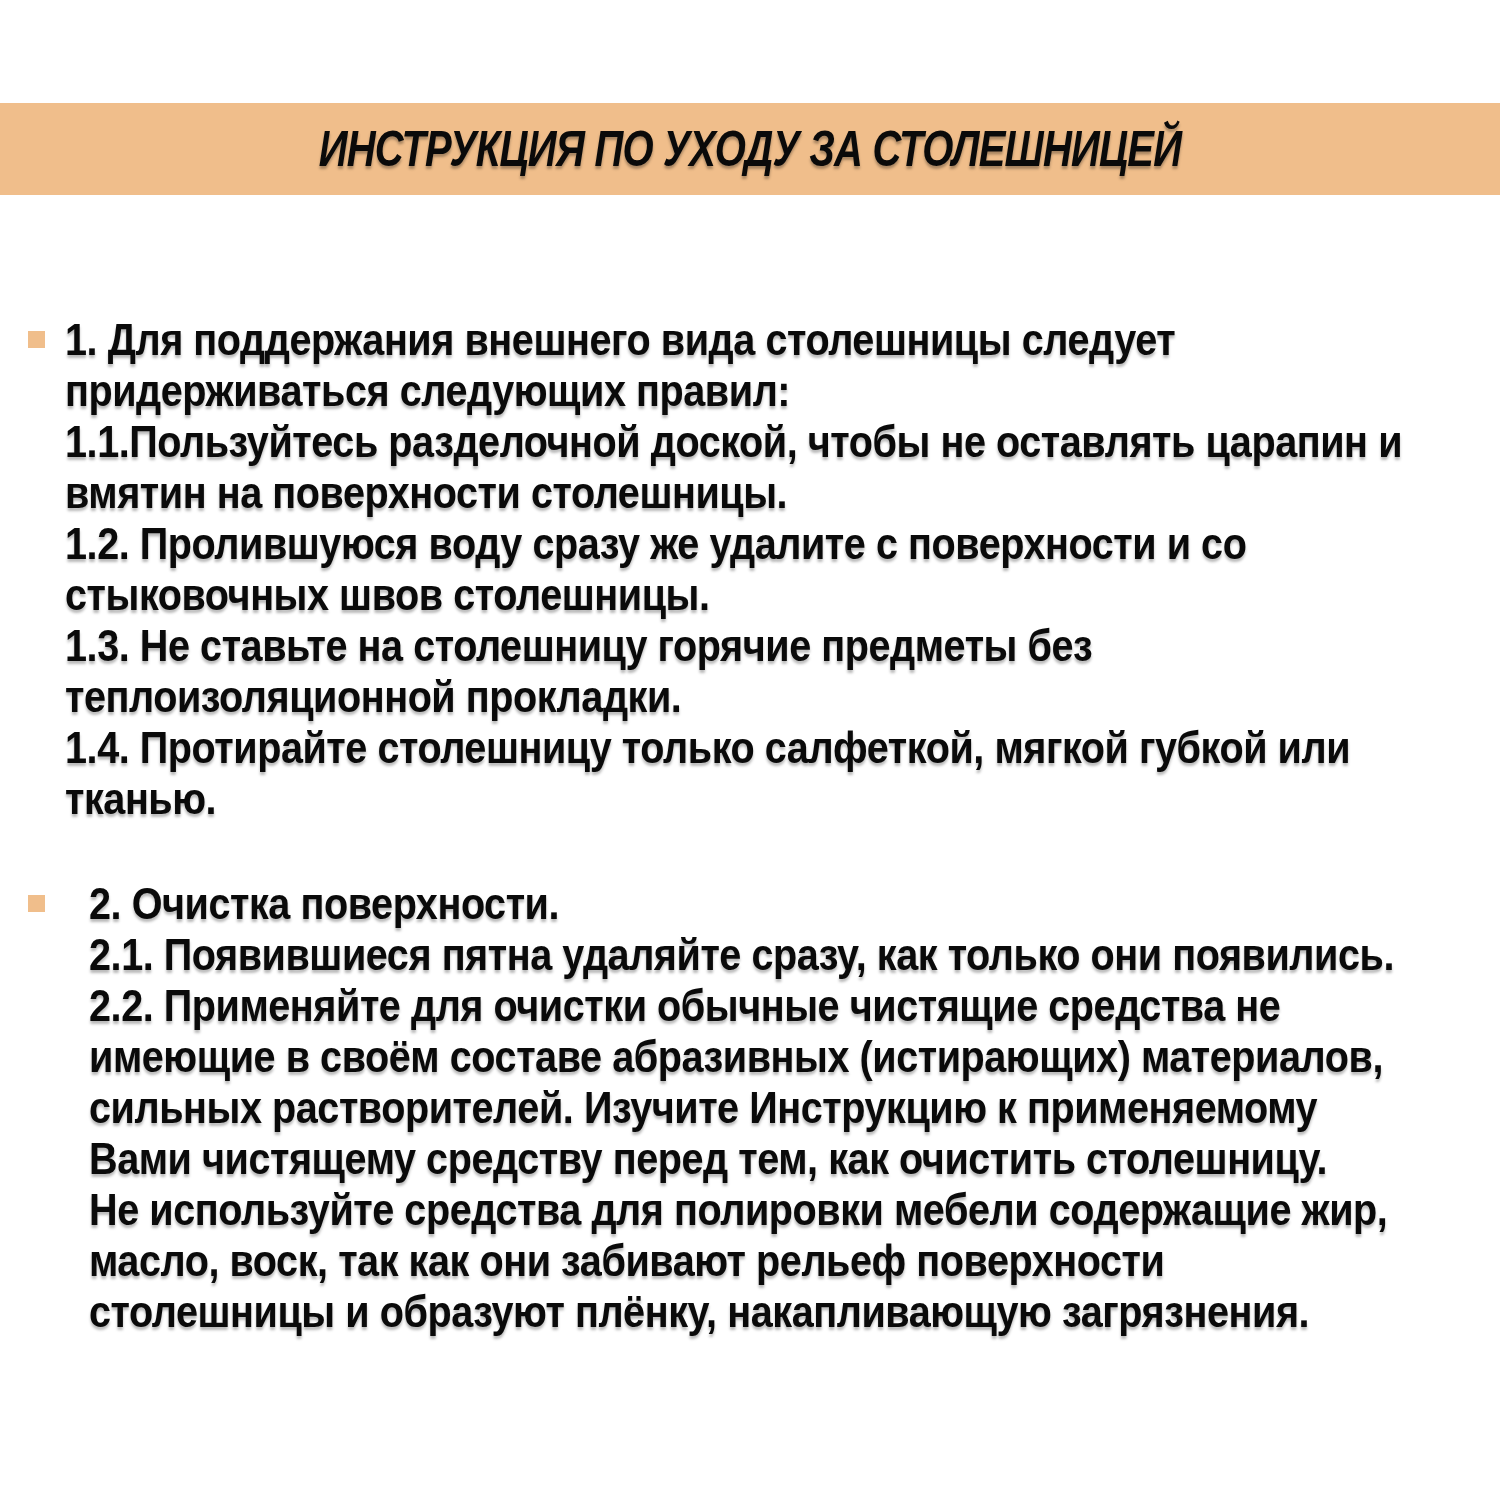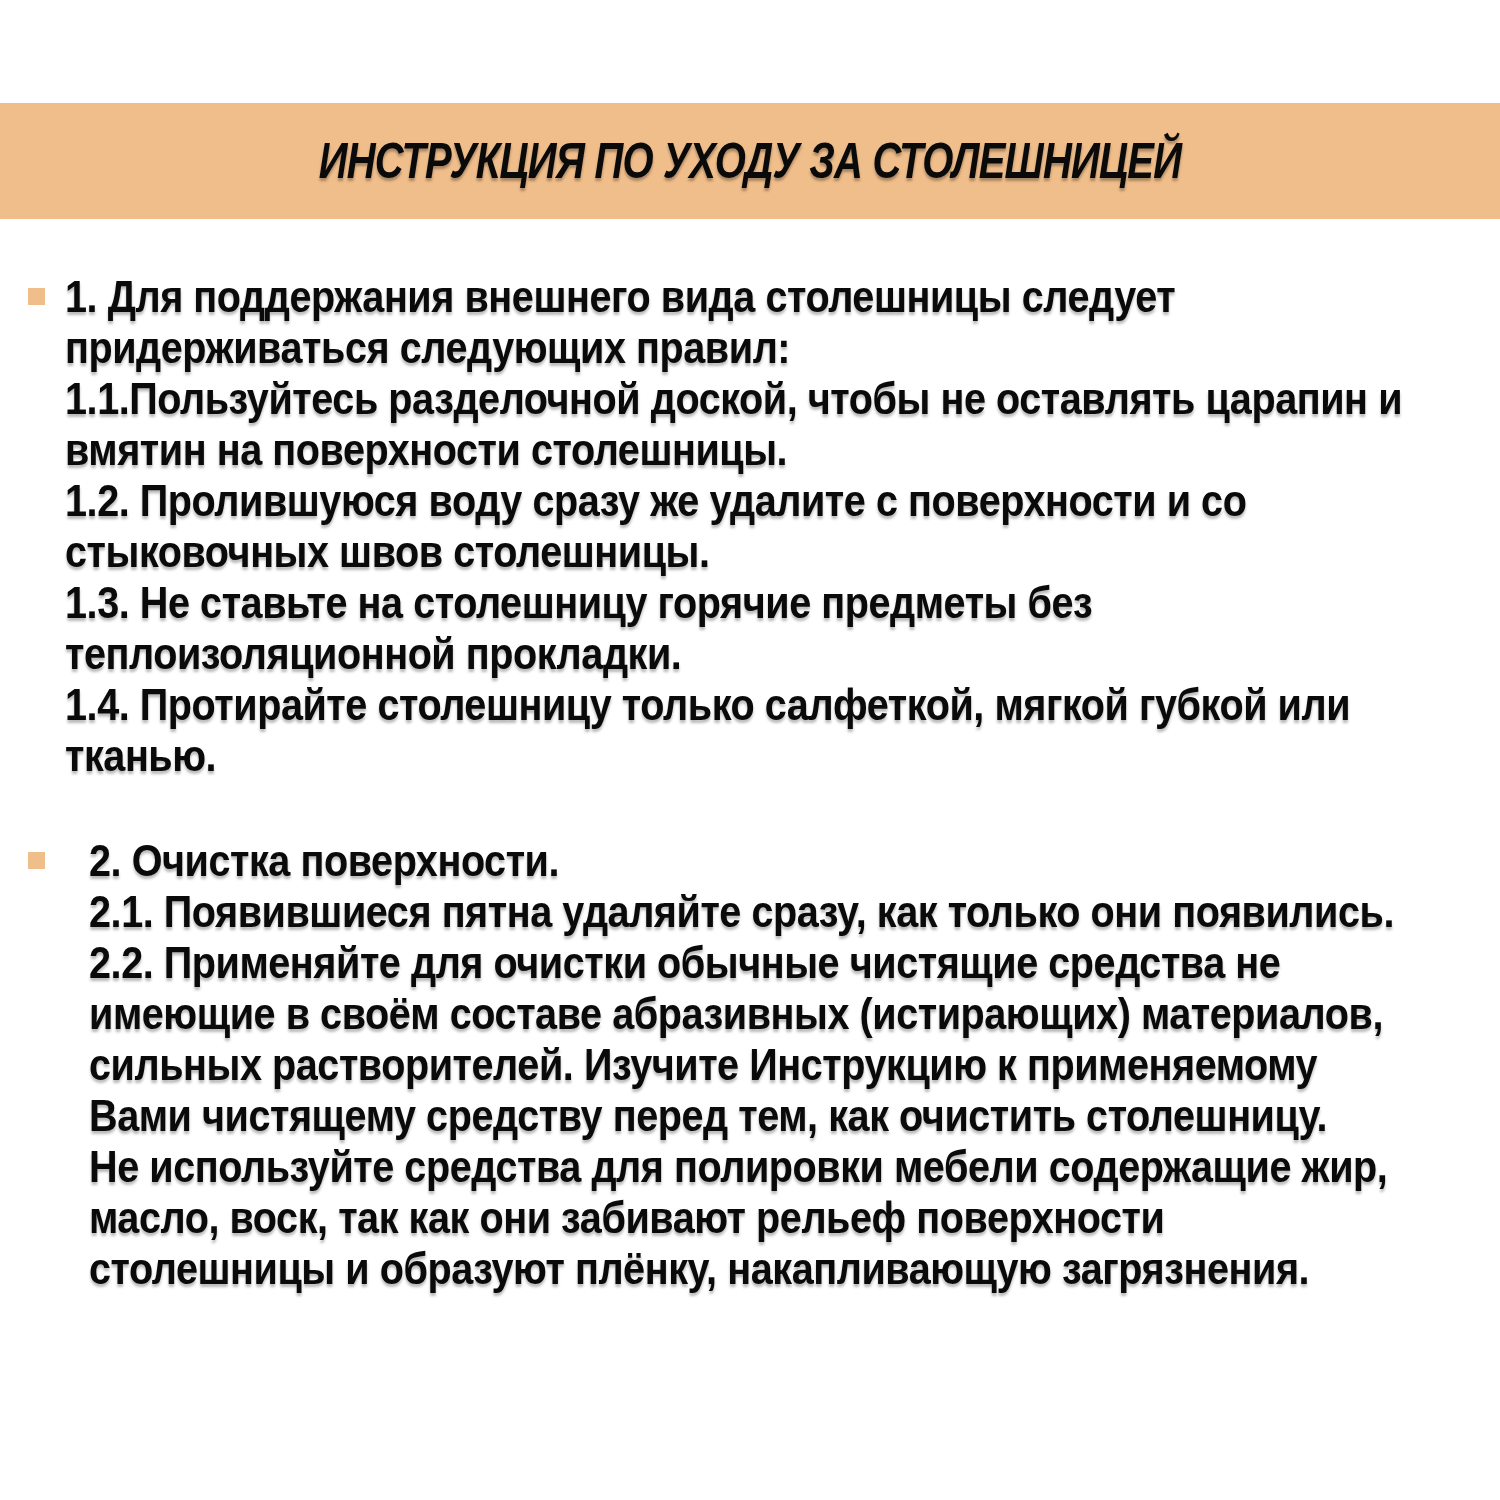--- a/index.html
+++ b/index.html
@@ -8,41 +8,41 @@
     --page-bg:#FFFFFF;
   }
   *{margin:0;padding:0;box-sizing:border-box;}
   html,body{width:1500px;height:1500px;overflow:hidden;}
   body{
     background:var(--page-bg);
     font-family:"Liberation Sans", sans-serif;
   }
   .banner{
     margin-top:103px;
-    height:116px;
+    height:92px;
     width:100%;
     background:var(--accent);
     display:flex;
     align-items:center;
     justify-content:center;
   }
   .banner-title{
     font-family:"Liberation Sans", sans-serif;
     font-weight:700;
     font-style:italic;
     font-size:50px;
     letter-spacing:-1px;
     color:var(--text-color);
     transform:scaleX(0.80);
     transform-origin:center center;
     white-space:nowrap;
     text-shadow:0 3px 3px rgba(0,0,0,0.30);
   }
   .content{
-    margin-top:52px;
+    margin-top:119px;
   }
   .section{
     display:flex;
     align-items:flex-start;
     margin-left:28px;
   }
   .section + .section{
     margin-top:54px;
     gap:24px;
   }

